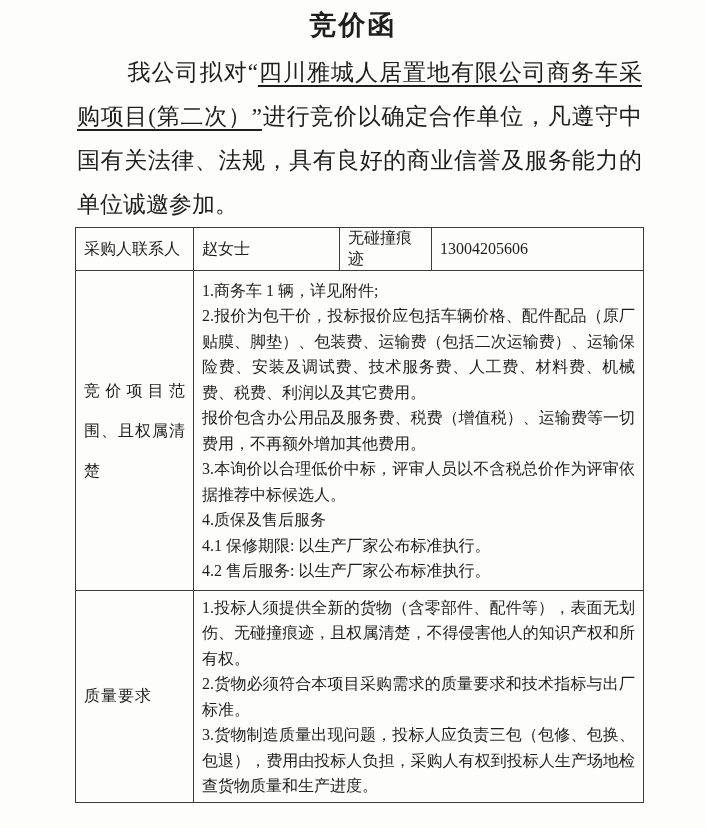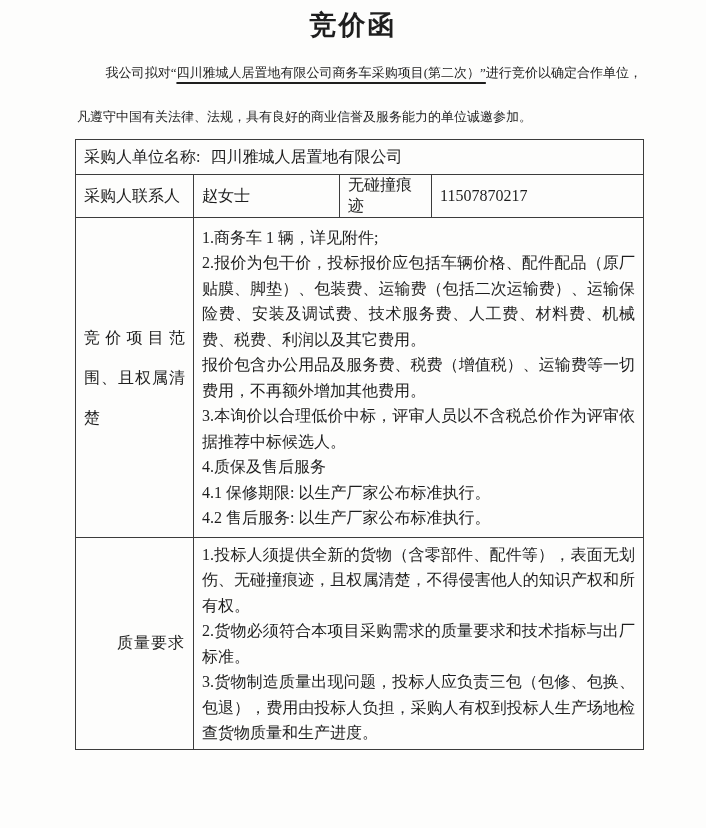--- a/index.html
+++ b/index.html
@@ -18,21 +18,21 @@
     margin: 8px 0 0 0;
     text-align: center;
     font-size: 27px;
     line-height: 34px;
     font-weight: 700;
     letter-spacing: 2px;
     font-family: Liberation Serif, serif;
   }
   .intro {
     margin: 9px 64px 0 77px;
-    font-size: 13px;
+    font-size: 23px;
     line-height: 44px;
     text-align: justify;
     text-indent: 2.2em;
     font-weight: 400;
   }
   .underlined {
     text-decoration: underline;
     text-decoration-thickness: 1.5px;
     text-underline-offset: 5px;
   }
@@ -55,21 +55,21 @@
   tr.r4 td { height: 320px; }
   tr.r5 td { height: 212px; }
   .kv-label { white-space: nowrap; }
   .kv-value { margin-left: 10px; }
   td.hdr-cell { padding: 0 9px; }
   .hdr-scope-inner {
     text-align: justify;
     text-align-last: justify;
     line-height: 40px;
   }
-  td.hdr-center { text-align: right; letter-spacing: 1px; }
+  td.hdr-center { text-align: left; letter-spacing: 1px; }
   td.content-cell {
     vertical-align: top;
     padding: 4px 10px 3px 10px;
     line-height: 25.5px;
     text-align: justify;
     margin-top: 20px;
   }
   td.content-cell p { margin: 0; }
 </style>
 </head>
@@ -84,31 +84,26 @@
   <table class="bid-table">
     <colgroup>
       <col style="width:118px">
       <col style="width:146px">
       <col style="width:92px">
       <col style="width:212px">
     </colgroup>
 
     <tbody>
 
-    <tr class="r2">
-      <td colspan="4">
-        <span class="kv-label">采购人单位名称:</span><span class="kv-value">四川雅城人居置地有限公司</span>
-      </td>
-    </tr>
 
     <tr class="r3">
       <td>采购人联系人</td>
       <td>赵女士</td>
       <td>无碰撞痕迹</td>
-      <td>11507870217</td>
+      <td>13004205606</td>
     </tr>
 
     <tr class="r4">
       <td class="hdr-cell">
         <div class="hdr-scope-inner">竞价项目范围、且权属清楚</div>
       </td>
       <td class="content-cell" colspan="3">
         <p>1.商务车 1 辆，详见附件;</p>
         <p>2.报价为包干价，投标报价应包括车辆价格、配件配品（原厂贴膜、脚垫）、包装费、运输费（包括二次运输费）、运输保险费、安装及调试费、技术服务费、人工费、材料费、机械费、税费、利润以及其它费用。</p>
         <p>报价包含办公用品及服务费、税费（增值税）、运输费等一切费用，不再额外增加其他费用。</p>

